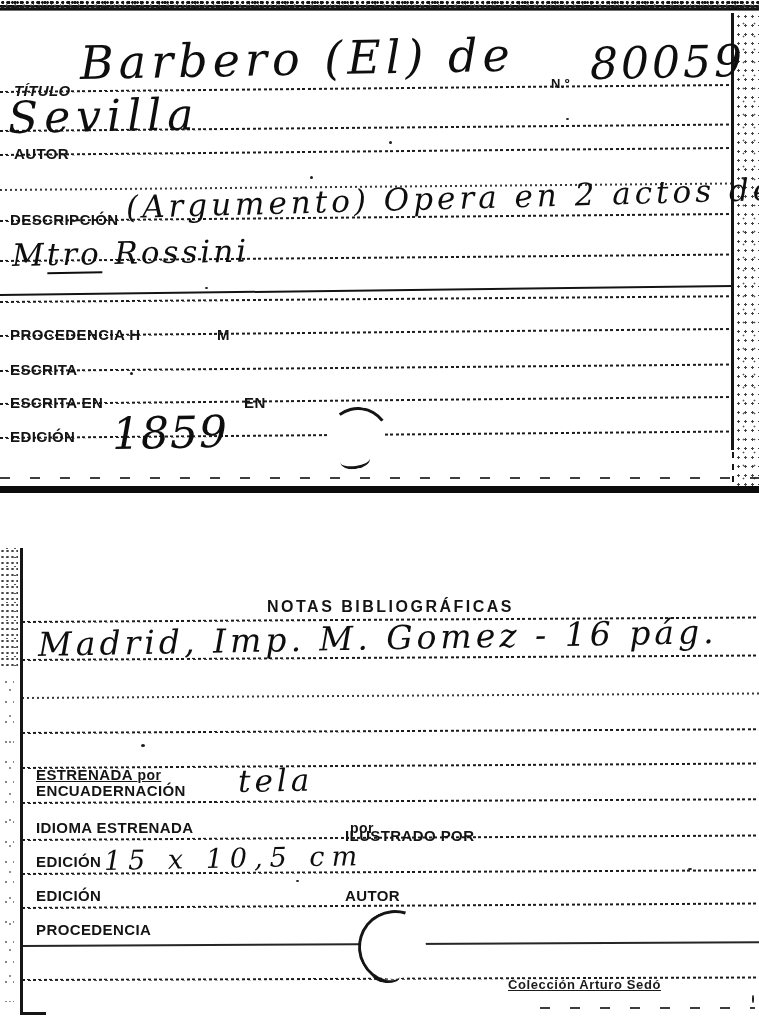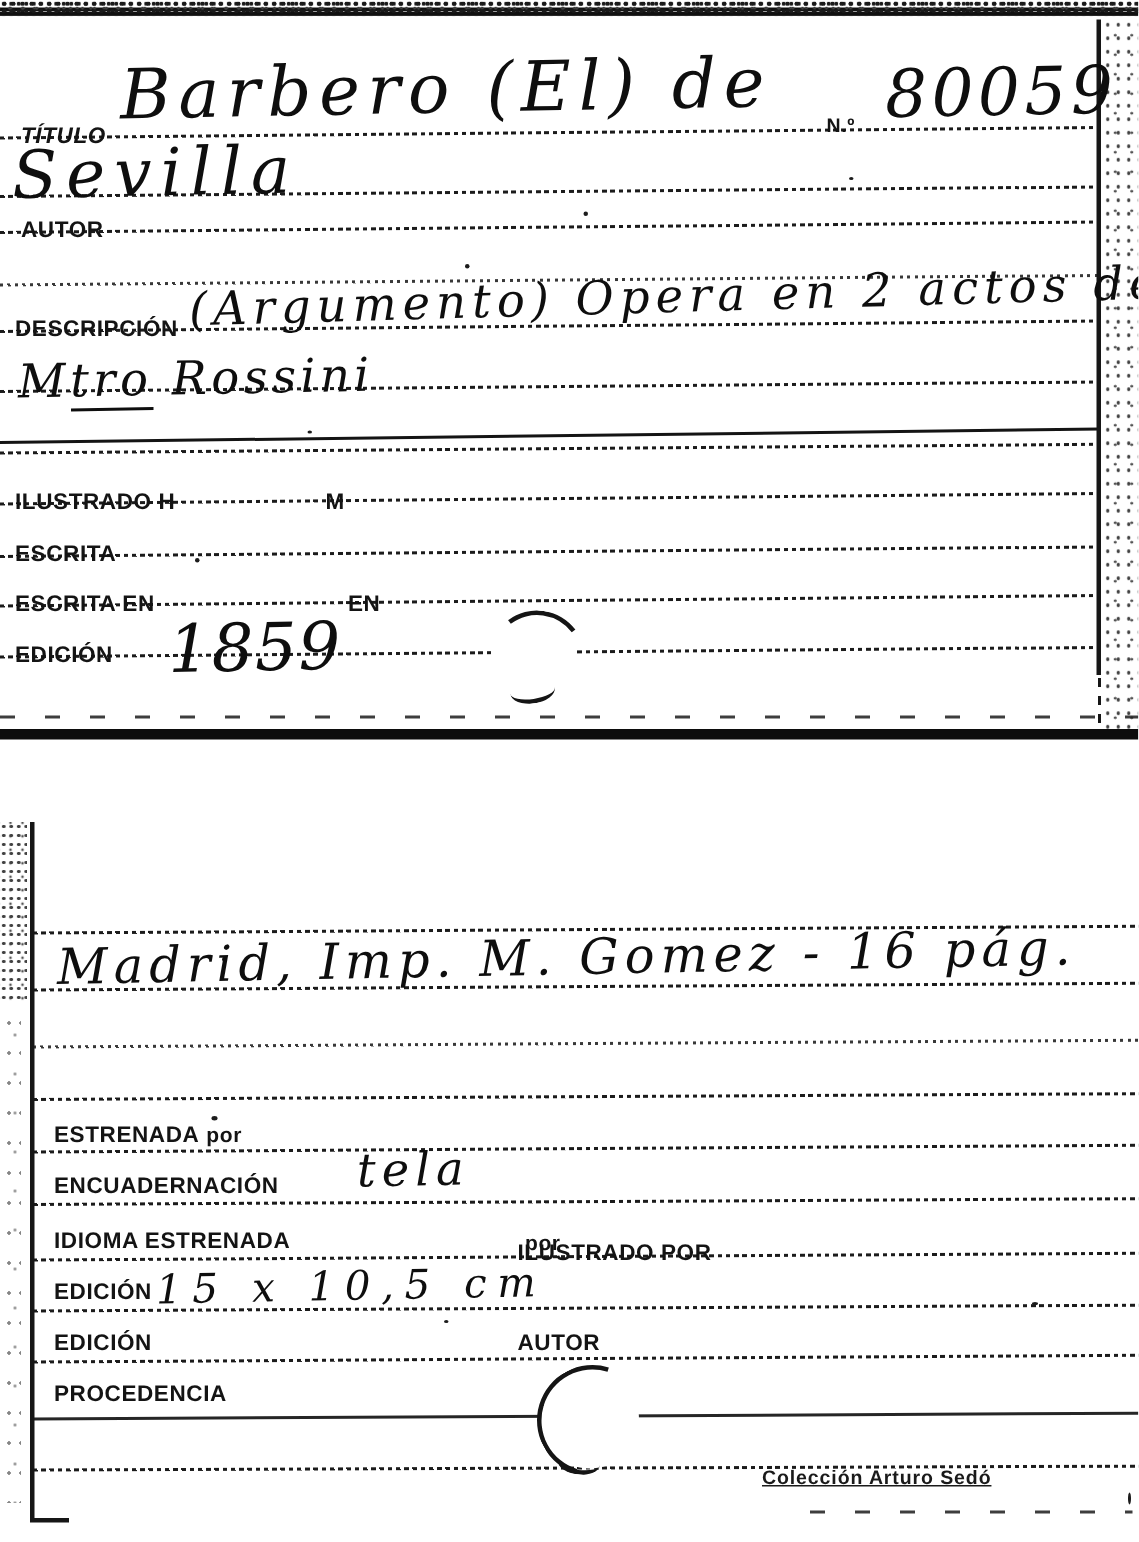--- a/index.html
+++ b/index.html
@@ -80,25 +80,25 @@
   <div class="hline dotted" style="left:0;top:370px;width:733px;transform:rotate(-0.5deg);"></div>
   <div class="hline dotted" style="left:0;top:403px;width:733px;transform:rotate(-0.55deg);"></div>
   <div class="hline dotted" style="left:0;top:437px;width:733px;transform:rotate(-0.5deg);"></div>
   <div class="hline sparse" style="left:0;top:477px;width:759px;"></div>
   <div class="thickbar" style="left:0;top:486px;width:759px;height:7px;"></div>
 
   <span class="lbl" style="left:14px;top:83px;font-style:italic;">TÍTULO</span>
   <span class="lbl lbl-sm" style="left:551px;top:76px;">N.º</span>
   <span class="lbl" style="left:14px;top:146px;">AUTOR</span>
   <span class="lbl" style="left:10px;top:212px;">DESCRIPCIÓN</span>
-  <span class="lbl" style="left:10px;top:327px;">ILUSTRADO H</span>
+  <span class="lbl" style="left:10px;top:327px;">PROCEDENCIA H</span>
   <span class="lbl" style="left:217px;top:327px;">M</span>
   <span class="lbl" style="left:10px;top:362px;">ESCRITA</span>
   <span class="lbl" style="left:10px;top:395px;">ESCRITA EN</span>
-  <span class="lbl" style="left:232px;top:395px;">EN</span>
+  <span class="lbl" style="left:244px;top:395px;">EN</span>
   <span class="lbl" style="left:10px;top:429px;">EDICIÓN</span>
 
   <span class="hw" style="left:80px;top:40px;font-size:46px;letter-spacing:5px;">Barbero (El) de</span>
   <span class="hw" style="left:590px;top:42px;font-size:44px;letter-spacing:3px;">80059</span>
   <span class="hw" style="left:8px;top:96px;font-size:44px;letter-spacing:6px;">Sevilla</span>
   <span class="hw" style="left:126px;top:192px;font-size:31px;letter-spacing:4px;transform:rotate(-1.6deg);">(Argumento) Opera en 2 actos del</span>
   <span class="hw" style="left:12px;top:240px;font-size:31px;letter-spacing:3px;"><span>M</span><span class="u">tro</span>&nbsp;<span>Rossini</span></span>
   <span class="hw" style="left:112px;top:412px;font-size:44px;letter-spacing:1px;">1859</span>
 
   <div class="hole" style="left:328px;top:410px;width:56px;height:56px;"></div>
@@ -117,21 +117,22 @@
   <div class="hline dotted" style="left:22px;top:732px;width:737px;transform:rotate(-0.3deg);"></div>
   <div class="hline dotted" style="left:22px;top:767px;width:737px;transform:rotate(-0.35deg);"></div>
   <div class="hline dotted" style="left:22px;top:802px;width:737px;transform:rotate(-0.3deg);"></div>
   <div class="hline dotted" style="left:22px;top:839px;width:737px;transform:rotate(-0.35deg);"></div>
   <div class="hline dotted" style="left:22px;top:873px;width:737px;transform:rotate(-0.3deg);"></div>
   <div class="hline dotted" style="left:22px;top:907px;width:737px;transform:rotate(-0.35deg);"></div>
   <div class="hline solid" style="left:22px;top:945px;width:737px;transform:rotate(-0.3deg);opacity:.92;"></div>
   <div class="hline dotted" style="left:22px;top:979px;width:737px;transform:rotate(-0.2deg);"></div>
   <div class="hline sparse" style="left:540px;top:1007px;width:215px;"></div>
 
-  <span class="lbl" style="left:36px;top:748px;"><span>ESTRENADA</span>&nbsp;<span style="font-size:14px;">por</span></span>
+  <div class="hdr" style="left:22px;top:598px;width:737px;">NOTAS BIBLIOGRÁFICAS</div>
+  <span class="lbl" style="left:36px;top:767px;text-decoration:underline;"><span>ESTRENADA</span>&nbsp;<span style="font-size:14px;">por</span></span>
   <span class="lbl" style="left:36px;top:783px;">ENCUADERNACIÓN</span>
   <span class="lbl" style="left:36px;top:820px;">IDIOMA ESTRENADA</span>
   <span class="lbl" style="left:350px;top:820px;font-size:14px;">por</span>
   <span class="lbl" style="left:36px;top:854px;">EDICIÓN</span>
   <span class="lbl" style="left:345px;top:828px;">ILUSTRADO POR</span>
   <span class="lbl" style="left:36px;top:888px;">EDICIÓN</span>
   <span class="lbl" style="left:345px;top:888px;">AUTOR</span>
   <span class="lbl" style="left:36px;top:922px;">PROCEDENCIA</span>
 
   <span class="hw" style="left:38px;top:628px;font-size:33px;letter-spacing:4px;">Madrid, Imp. M. Gomez - 16 pág.</span>

